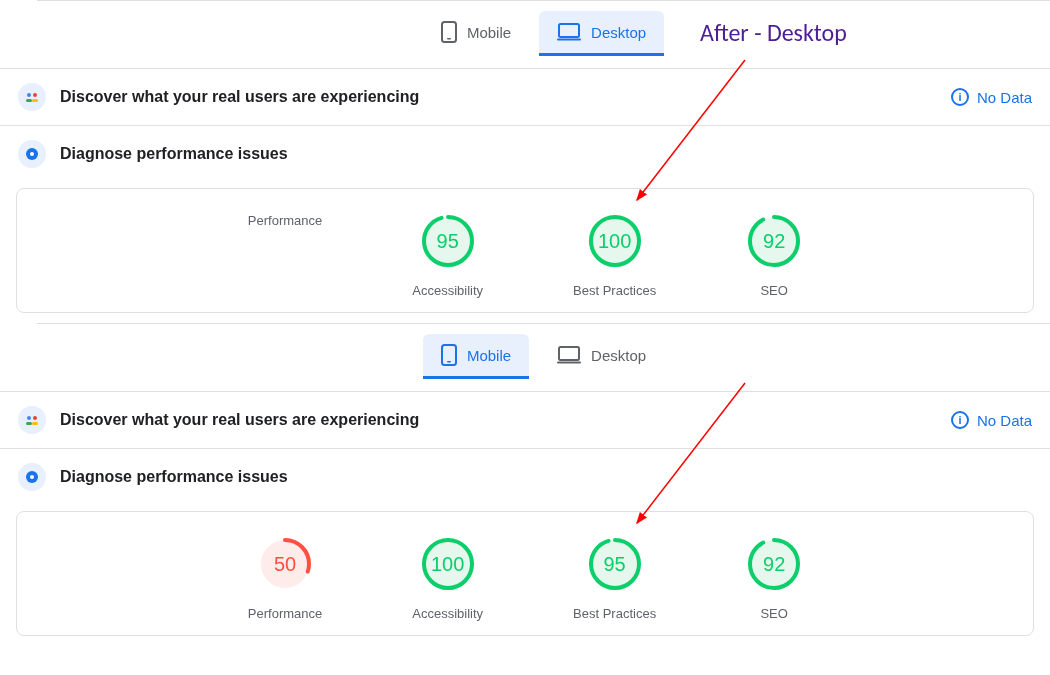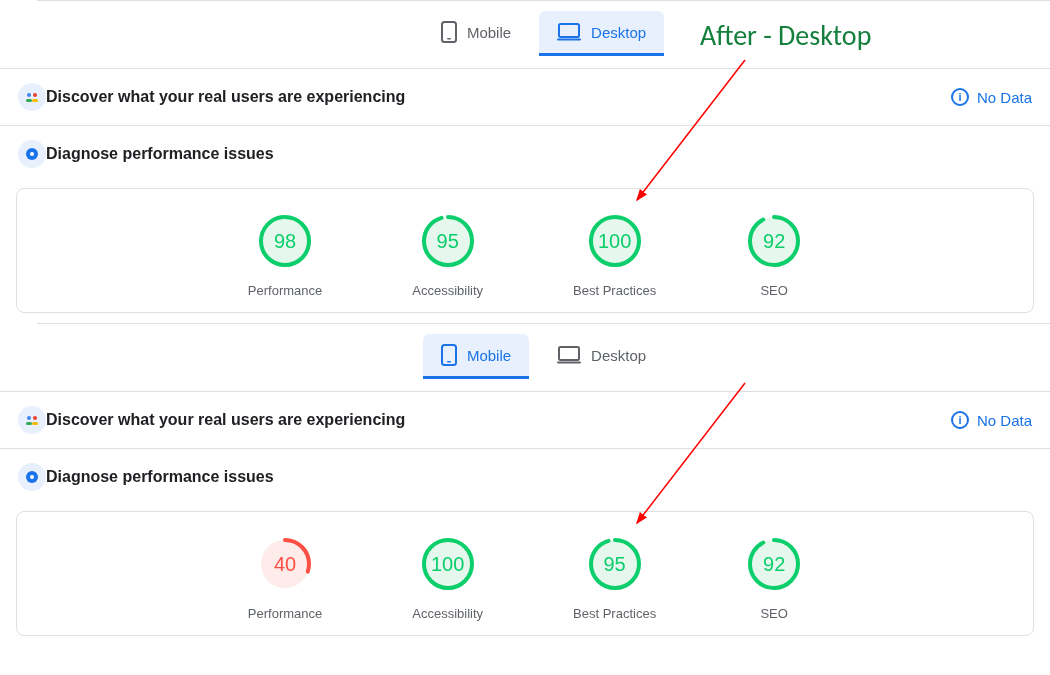--- a/index.html
+++ b/index.html
@@ -40,20 +40,21 @@
     color: #1a73e8;
     border-bottom-color: #1a73e8;
   }
   .tab .dev-icon {
     display: inline-block;
   }
   .tab .dev-icon svg { display: block; }
   .section-header {
     display: flex;
     align-items: center;
+    gap: 14px;
     padding: 14px 18px 14px 18px;
     border-top: 1px solid #e0e0e0;
   }
   .section-icon {
     width: 28px; height: 28px; border-radius: 50%;
     background: #e8f0fe;
     display: flex; align-items: center; justify-content: center;
   }
   .section-icon svg { display:block; }
   .section-title {
@@ -109,23 +110,23 @@
   .score-label {
     font-size: 13px;
     color: #5f6368;
     white-space: nowrap;
     text-align: center;
   }
 
   
   .annot {
     position: absolute;
-    color: #15803d;
+    color: #4c1d95;
     font-family: Calibri, Arial, sans-serif;
-    font-size: 28px;
+    font-size: 24px;
     pointer-events: none;
   }
   .arrow-svg {
     position: absolute;
     pointer-events: none;
   }
 </style>
 </head>
 <body>
 
@@ -175,27 +176,20 @@
         <circle cx="8" cy="8" r="2" fill="#fff"></circle>
       </svg>
     </span>
     <span class="section-title">Diagnose performance issues</span>
   </div>
 
   <div class="scores-card">
     <div class="scores-row">
 
       <div class="score">
-        <div class="gauge-wrap">
-            <svg width="56" height="56" viewBox="0 0 56 56">
-              <circle cx="28" cy="28" r="24" fill="#e6f7ed"></circle>
-              <circle cx="28" cy="28" r="24" fill="none" stroke="#0cce6b" stroke-width="4" stroke-linecap="round" stroke-dasharray="147.78051842486386 150.79644737231007" transform="rotate(-90 28 28)"></circle>
-            </svg>
-          <div class="gauge-num" style="color: rgb(12, 206, 107);">98</div>
-        </div>
         <div class="score-label">Performance</div>
       </div>
 
       <div class="score">
         <div class="gauge-wrap">
             <svg width="56" height="56" viewBox="0 0 56 56">
               <circle cx="28" cy="28" r="24" fill="#e6f7ed"></circle>
               <circle cx="28" cy="28" r="24" fill="none" stroke="#0cce6b" stroke-width="4" stroke-linecap="round" stroke-dasharray="143.25662500369455 150.79644737231007" transform="rotate(-90 28 28)"></circle>
             </svg>
           <div class="gauge-num" style="color: rgb(12, 206, 107);">95</div>
@@ -290,21 +284,21 @@
 
   <div class="scores-card">
     <div class="scores-row">
 
       <div class="score">
         <div class="gauge-wrap">
             <svg width="56" height="56" viewBox="0 0 56 56">
               <circle cx="28" cy="28" r="24" fill="#fdecea"></circle>
               <circle cx="28" cy="28" r="24" fill="none" stroke="#ff4e42" stroke-width="4" stroke-linecap="round" stroke-dasharray="45.23893421169302 150.79644737231007" transform="rotate(-90 28 28)"></circle>
             </svg>
-          <div class="gauge-num" style="color: rgb(255, 78, 66);">40</div>
+          <div class="gauge-num" style="color: rgb(255, 78, 66);">50</div>
         </div>
         <div class="score-label">Performance</div>
       </div>
 
       <div class="score">
         <div class="gauge-wrap">
             <svg width="56" height="56" viewBox="0 0 56 56">
               <circle cx="28" cy="28" r="24" fill="#e6f7ed"></circle>
               <circle cx="28" cy="28" r="24" fill="none" stroke="#0cce6b" stroke-width="4" stroke-linecap="round" stroke-dasharray="150.79644737231007 150.79644737231007" transform="rotate(-90 28 28)"></circle>
             </svg>

